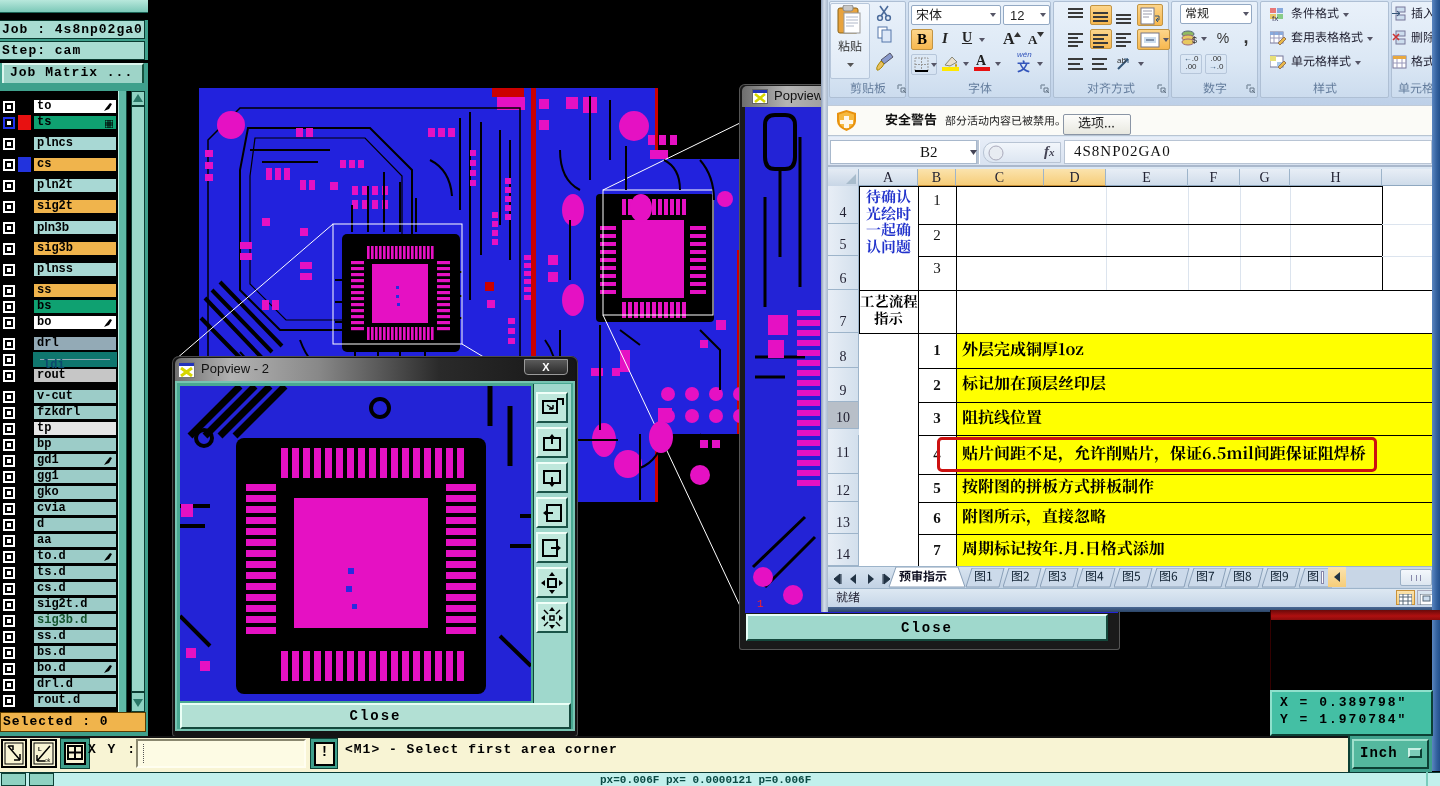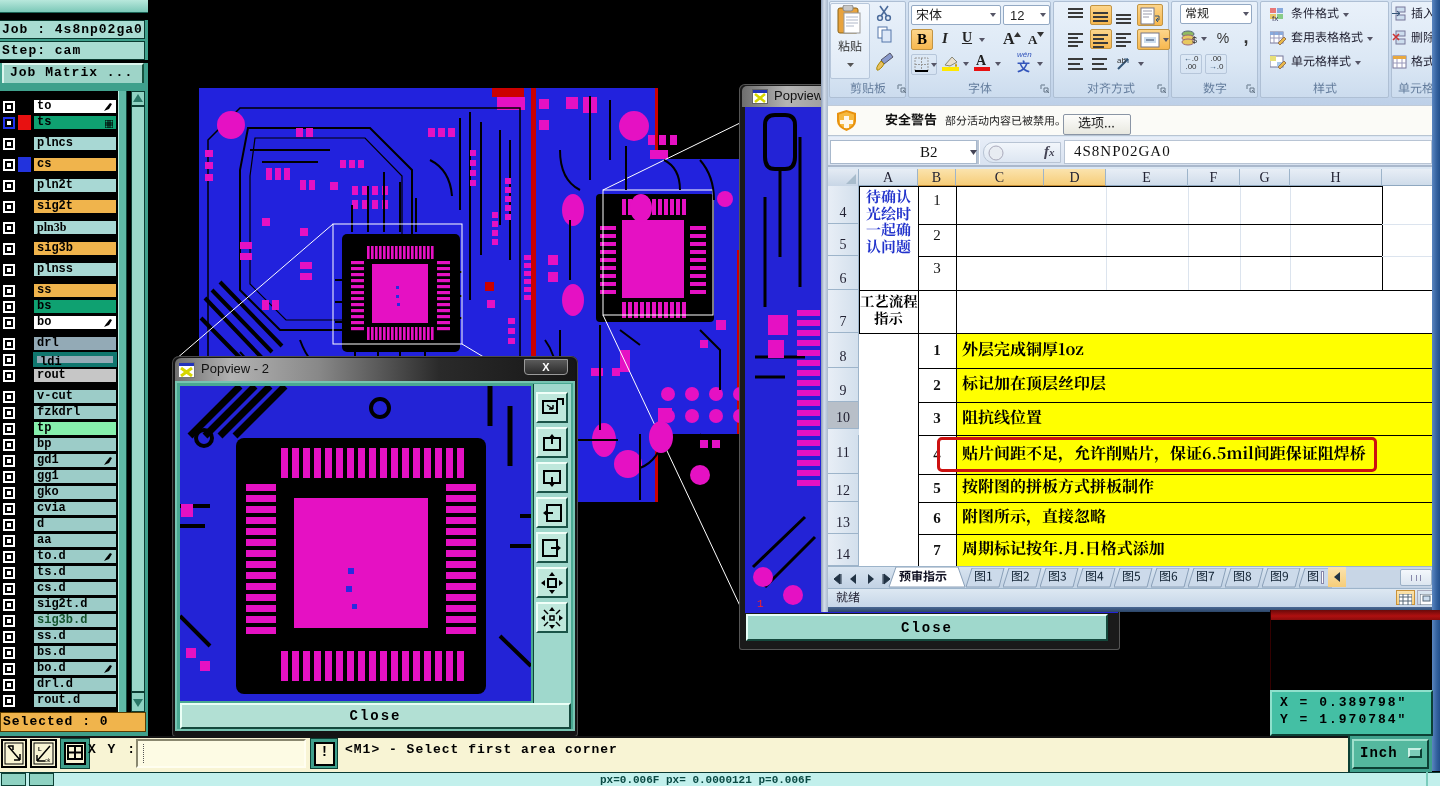--- a/index.html
+++ b/index.html
@@ -50,21 +50,21 @@
     <div style="width:4px;height:4px;background:#fff;margin:2px auto"></div>
   </div>
 <div class="ab" style="left:33px;top:178px;width:84px;height:15px;background:#a8d8d4;border:1px solid #000;font-family:'Liberation Mono',monospace;font-weight:bold;font-size:12px;line-height:13px;color:#000;padding-left:3px;letter-spacing:0px">pln2t</div>
 <div class="ab" style="left:3px;top:201px;width:12px;height:12px;background:#000;border:2px solid #fff">
     <div style="width:4px;height:4px;background:#fff;margin:2px auto"></div>
   </div>
 <div class="ab" style="left:33px;top:199px;width:84px;height:15px;background:#f0b44c;border:1px solid #000;font-family:'Liberation Mono',monospace;font-weight:bold;font-size:12px;line-height:13px;color:#000;padding-left:3px;letter-spacing:0px">sig2t</div>
 <div class="ab" style="left:3px;top:222px;width:12px;height:12px;background:#000;border:2px solid #fff">
     <div style="width:4px;height:4px;background:#fff;margin:2px auto"></div>
   </div>
-<div class="ab" style="left:33px;top:220px;width:84px;height:15px;background:#a8d8d4;border:1px solid #000;font-family:Liberation Serif, serif;font-weight:bold;font-size:12px;line-height:13px;color:#000;padding-left:3px;letter-spacing:0px">pln3b</div>
+<div class="ab" style="left:33px;top:220px;width:84px;height:15px;background:#a8d8d4;border:1px solid #000;font-family:Liberation Sans, sans-serif;font-weight:bold;font-size:12px;line-height:13px;color:#000;padding-left:3px;letter-spacing:0px">pln3b</div>
 <div class="ab" style="left:3px;top:243px;width:12px;height:12px;background:#000;border:2px solid #fff">
     <div style="width:4px;height:4px;background:#fff;margin:2px auto"></div>
   </div>
 <div class="ab" style="left:33px;top:241px;width:84px;height:15px;background:#f0b44c;border:1px solid #000;font-family:'Liberation Mono',monospace;font-weight:bold;font-size:12px;line-height:13px;color:#000;padding-left:3px;letter-spacing:0px">sig3b</div>
 <div class="ab" style="left:3px;top:264px;width:12px;height:12px;background:#000;border:2px solid #fff">
     <div style="width:4px;height:4px;background:#fff;margin:2px auto"></div>
   </div>
 <div class="ab" style="left:33px;top:262px;width:84px;height:15px;background:#a8d8d4;border:1px solid #000;font-family:'Liberation Mono',monospace;font-weight:bold;font-size:12px;line-height:13px;color:#000;padding-left:3px;letter-spacing:0px">plnss</div>
 <div class="ab" style="left:3px;top:285px;width:12px;height:12px;background:#000;border:2px solid #fff">
     <div style="width:4px;height:4px;background:#fff;margin:2px auto"></div>
@@ -80,37 +80,37 @@
 <div class="ab" style="left:33px;top:315px;width:84px;height:15px;background:#ffffff;border:1px solid #000;font-family:'Liberation Mono',monospace;font-weight:bold;font-size:12px;line-height:13px;color:#000;padding-left:3px;letter-spacing:0px">bo<svg style="position:absolute;right:3px;top:3px" width="10" height="9" viewBox="0 0 10 9">
       <path d="M1 8 L6 6 L9 1 L7 0 L3 5 Z" fill="#000"></path>
     </svg></div>
 <div class="ab" style="left:3px;top:338px;width:12px;height:12px;background:#000;border:2px solid #fff">
     <div style="width:4px;height:4px;background:#fff;margin:2px auto"></div>
   </div>
 <div class="ab" style="left:33px;top:336px;width:84px;height:15px;background:#93aab6;border:1px solid #000;font-family:'Liberation Mono',monospace;font-weight:bold;font-size:12px;line-height:13px;color:#000;padding-left:3px;letter-spacing:0px">drl</div>
 <div class="ab" style="left:3px;top:354px;width:12px;height:12px;background:#000;border:2px solid #fff">
     <div style="width:4px;height:4px;background:#fff;margin:2px auto"></div>
   </div>
-<div class="ab" style="left:33px;top:352px;width:84px;height:15px;background:#93aab6;border:4px solid #0f766e;font-family:'Liberation Mono',monospace;font-weight:bold;font-size:12px;line-height:13px;color:#000000;padding-left:3px;letter-spacing:0px">ldi</div>
+<div class="ab" style="left:33px;top:352px;width:84px;height:15px;background:#93aab6;border:7px solid #0f766e;font-family:'Liberation Mono',monospace;font-weight:bold;font-size:12px;line-height:13px;color:#0c4a6e;padding-left:3px;letter-spacing:0px">ldi</div>
 <div class="ab" style="left:3px;top:370px;width:12px;height:12px;background:#000;border:2px solid #fff">
     <div style="width:4px;height:4px;background:#fff;margin:2px auto"></div>
   </div>
 <div class="ab" style="left:33px;top:368px;width:84px;height:15px;background:#c6c6c6;border:1px solid #000;font-family:'Liberation Mono',monospace;font-weight:bold;font-size:12px;line-height:13px;color:#000;padding-left:3px;letter-spacing:0px">rout</div>
 <div class="ab" style="left:3px;top:391px;width:12px;height:12px;background:#000;border:2px solid #fff">
     <div style="width:4px;height:4px;background:#fff;margin:2px auto"></div>
   </div>
 <div class="ab" style="left:33px;top:389px;width:84px;height:15px;background:#9cccc8;border:1px solid #000;font-family:'Liberation Mono',monospace;font-weight:bold;font-size:12px;line-height:13px;color:#000;padding-left:3px;letter-spacing:0px">v-cut</div>
 <div class="ab" style="left:3px;top:407px;width:12px;height:12px;background:#000;border:2px solid #fff">
     <div style="width:4px;height:4px;background:#fff;margin:2px auto"></div>
   </div>
 <div class="ab" style="left:33px;top:405px;width:84px;height:15px;background:#9cccc8;border:1px solid #000;font-family:'Liberation Mono',monospace;font-weight:bold;font-size:12px;line-height:13px;color:#000;padding-left:3px;letter-spacing:0px">fzkdrl</div>
 <div class="ab" style="left:3px;top:423px;width:12px;height:12px;background:#000;border:2px solid #fff">
     <div style="width:4px;height:4px;background:#fff;margin:2px auto"></div>
   </div>
-<div class="ab" style="left:33px;top:421px;width:84px;height:15px;background:#86efac;border:1px solid #000;font-family:'Liberation Mono',monospace;font-weight:bold;font-size:12px;line-height:13px;color:#000;padding-left:3px;letter-spacing:0px">tp</div>
+<div class="ab" style="left:33px;top:421px;width:84px;height:15px;background:#e5e5e5;border:1px solid #000;font-family:'Liberation Mono',monospace;font-weight:bold;font-size:12px;line-height:13px;color:#000;padding-left:3px;letter-spacing:0px">tp</div>
 <div class="ab" style="left:3px;top:439px;width:12px;height:12px;background:#000;border:2px solid #fff">
     <div style="width:4px;height:4px;background:#fff;margin:2px auto"></div>
   </div>
 <div class="ab" style="left:33px;top:437px;width:84px;height:15px;background:#9cccc8;border:1px solid #000;font-family:'Liberation Mono',monospace;font-weight:bold;font-size:12px;line-height:13px;color:#000;padding-left:3px;letter-spacing:0px">bp</div>
 <div class="ab" style="left:3px;top:455px;width:12px;height:12px;background:#000;border:2px solid #fff">
     <div style="width:4px;height:4px;background:#fff;margin:2px auto"></div>
   </div>
 <div class="ab" style="left:33px;top:453px;width:84px;height:15px;background:#9cccc8;border:1px solid #000;font-family:'Liberation Mono',monospace;font-weight:bold;font-size:12px;line-height:13px;color:#000;padding-left:3px;letter-spacing:0px">gd1<svg style="position:absolute;right:3px;top:3px" width="10" height="9" viewBox="0 0 10 9">
       <path d="M1 8 L6 6 L9 1 L7 0 L3 5 Z" fill="#000"></path>
     </svg></div>

